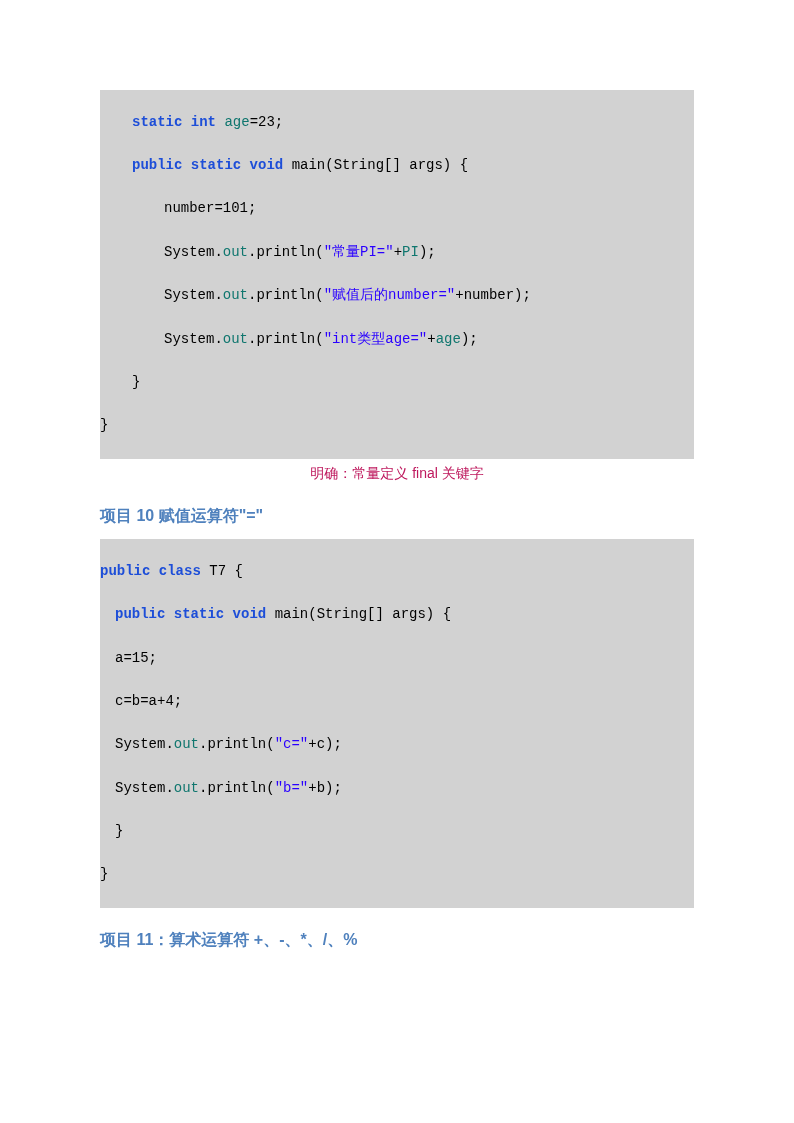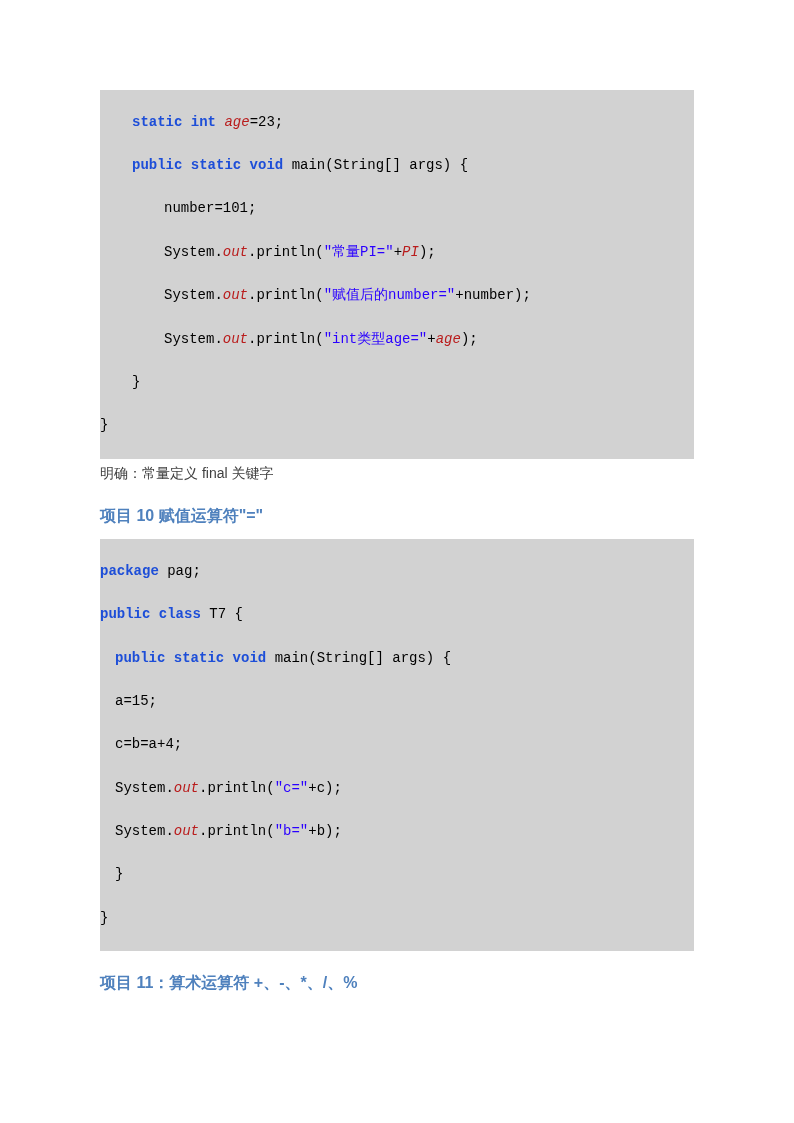--- a/index.html
+++ b/index.html
@@ -11,36 +11,37 @@
     width: 794px;
     line-height: 1.55;
   }
   .code-block {
     background: #d2d2d2;
     font-family: "Courier New", "SimSun", monospace;
     white-space: pre;
   }
   .code-block .line { display: block; }
   .kw { color: #1d4ed8; font-weight: bold; }
-  .field { color: #b91c1c; font-style: italic; }
+  .field { color: #0f766e; }
   .str { color: #2a00ff; }
   .heading {
     color: #4f81bd;
     font-family: "SimSun", sans-serif;
     font-weight: bold;
     font-size: 16px;
     margin-top: 20px;
     margin-bottom: 10px;
   }
   .plain-text {
     font-family: "SimSun", sans-serif;
     font-size: 14px;
     margin-top: 4px;
     margin-bottom: 0;
-    color: #404040;
+    color: #be185d;
+    text-align: center;
   }
   .indent1 { padding-left: 32px; }
   .indent2 { padding-left: 64px; }
   .indent3 { padding-left: 15px; }
 </style>
 </head>
 <body>
 
 <div class="code-block">
 <span class="line indent1"><span class="kw">static int</span><span class="field"> age</span><span>=23;</span></span>
@@ -51,21 +52,20 @@
 <span class="line indent2"><span>System.</span><span class="field">out</span><span>.println(</span><span class="str">"int类型age="</span><span>+</span><span class="field">age</span><span>);</span></span>
 <span class="line indent1"><span>}</span></span>
 <span class="line"><span>}</span></span>
 </div>
 
 <div class="plain-text">明确：常量定义 final 关键字</div>
 
 <div class="heading">项目 10  赋值运算符"="</div>
 
 <div class="code-block">
-<span class="line"><span class="kw">package</span><span> pag;</span></span>
 <span class="line"><span class="kw">public class</span><span> T7 {</span></span>
 <span class="line indent3"><span class="kw">public static void</span><span> main(String[] args) {</span></span>
 <span class="line indent3"><span>a=15;</span></span>
 <span class="line indent3"><span>c=b=a+4;</span></span>
 <span class="line indent3"><span>System.</span><span class="field">out</span><span>.println(</span><span class="str">"c="</span><span>+c);</span></span>
 <span class="line indent3"><span>System.</span><span class="field">out</span><span>.println(</span><span class="str">"b="</span><span>+b);</span></span>
 <span class="line indent3"><span>}</span></span>
 <span class="line"><span>}</span></span>
 </div>
 

